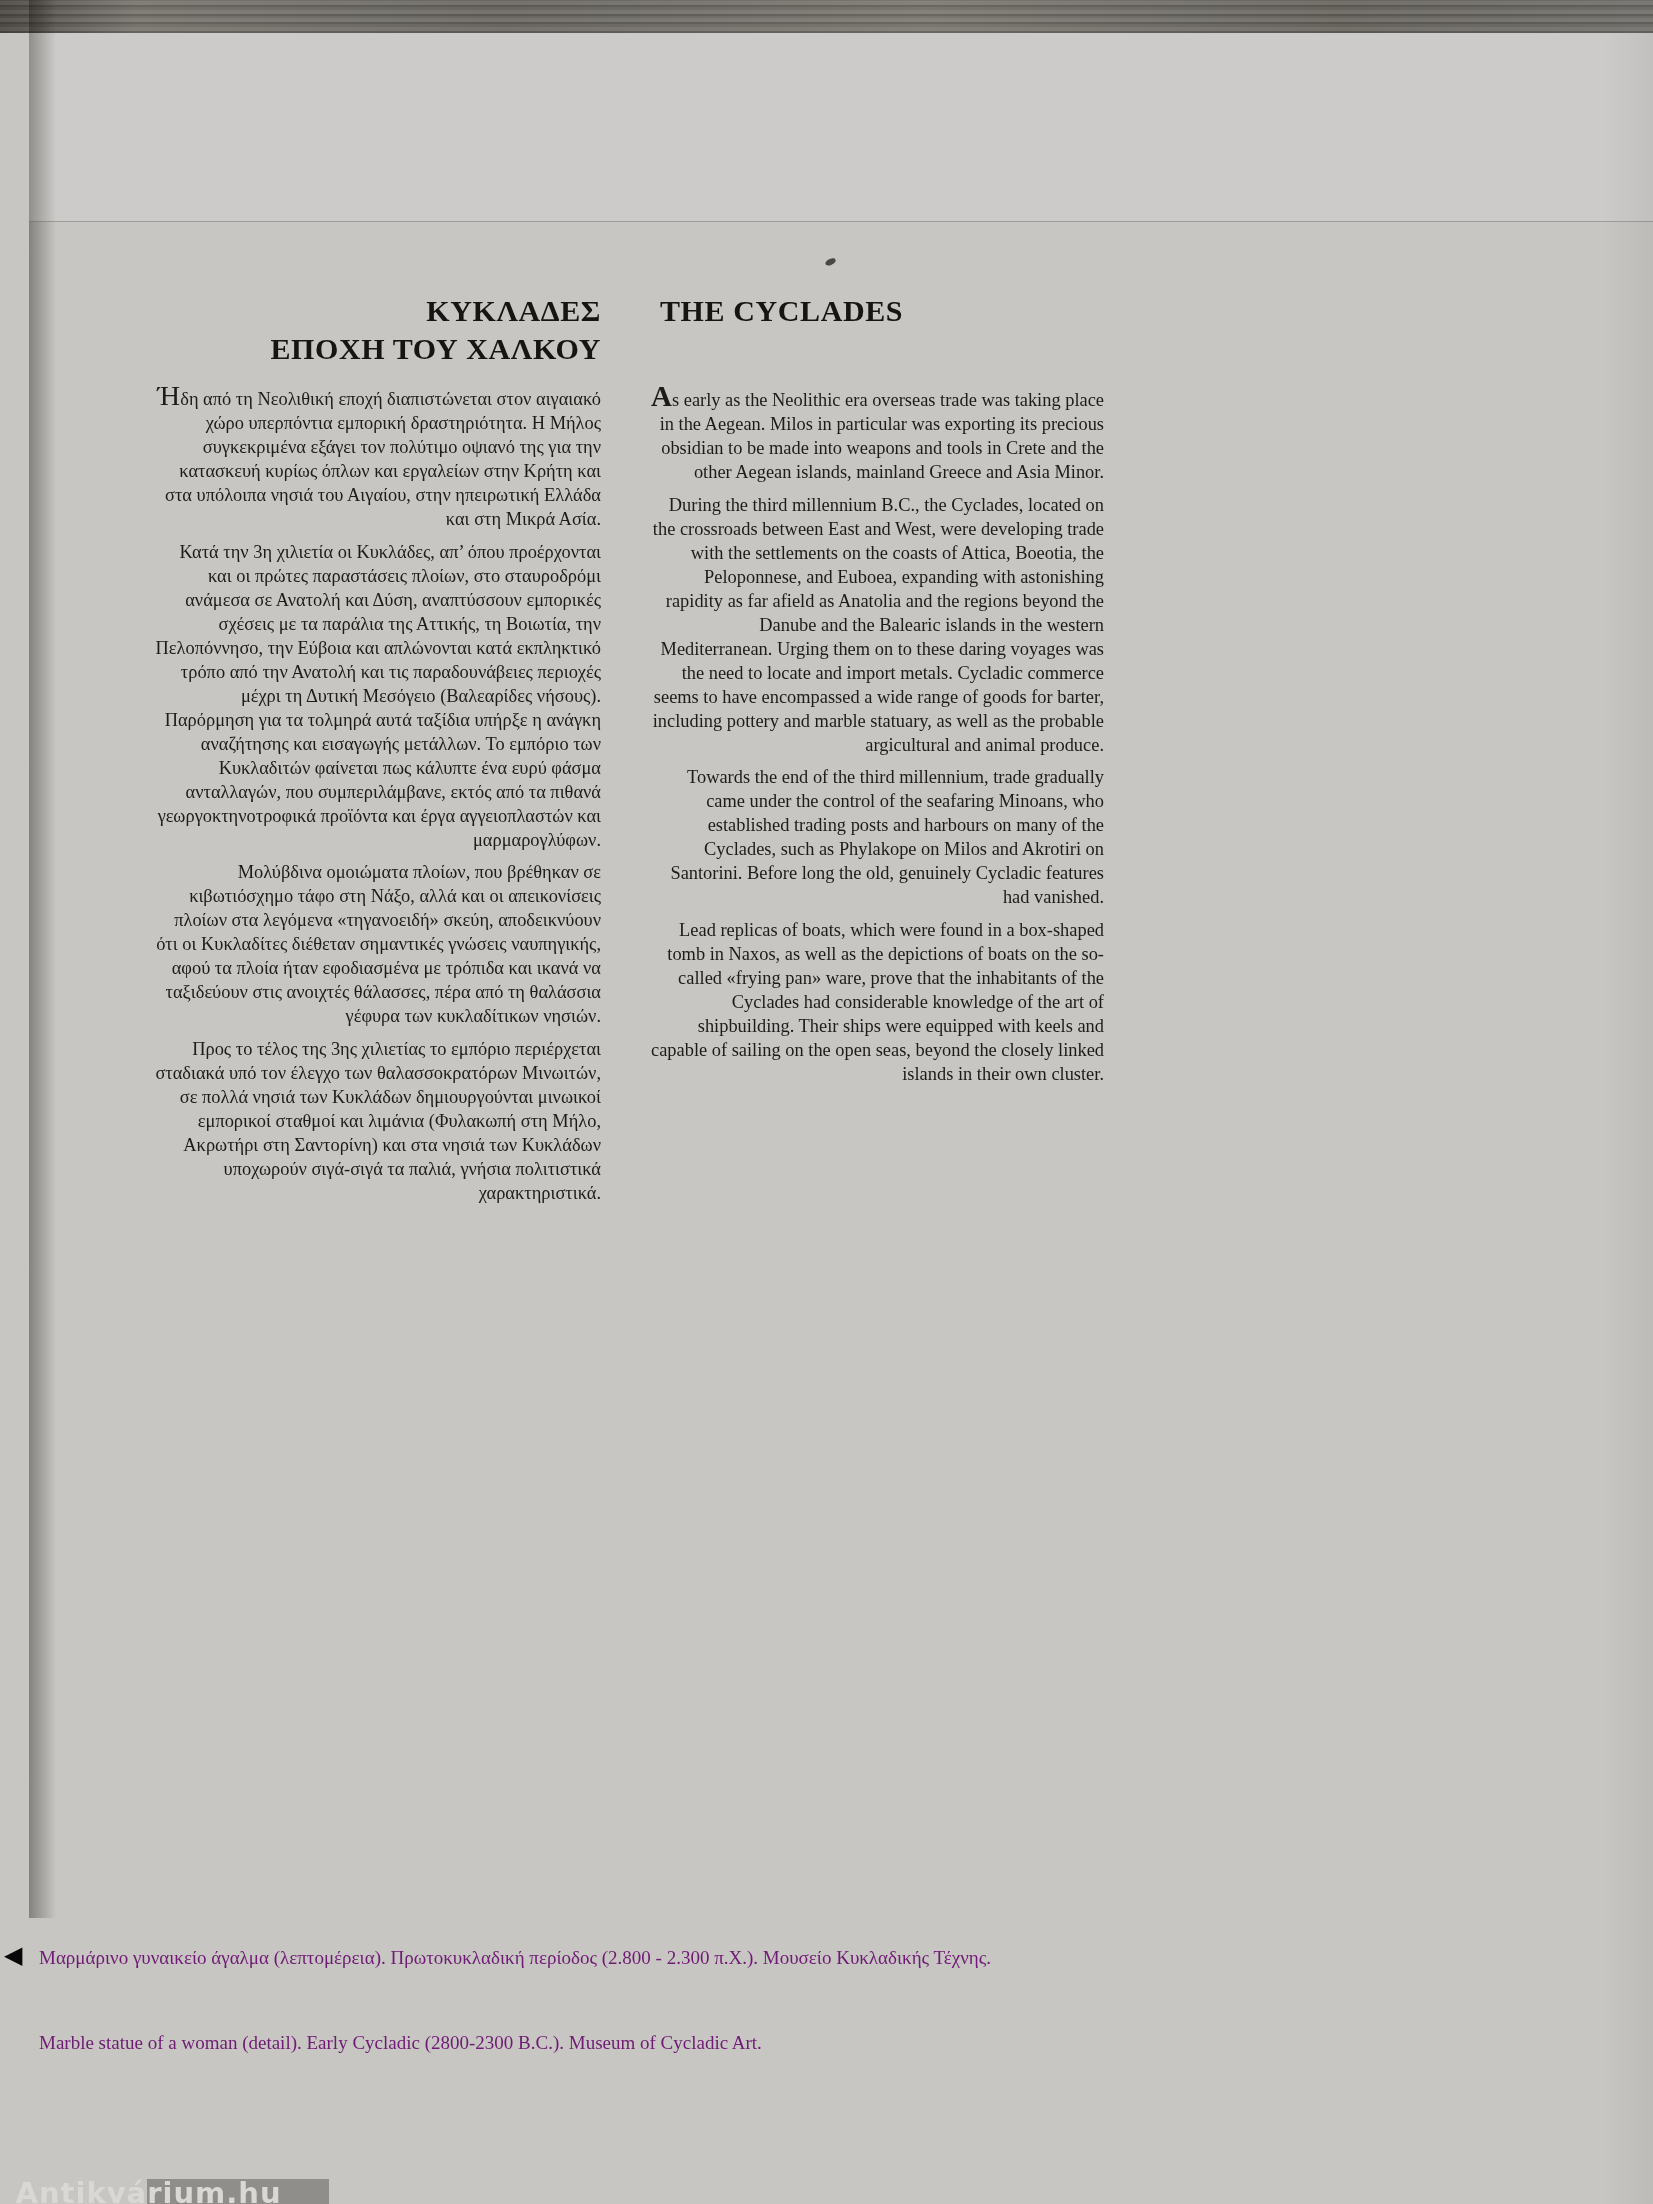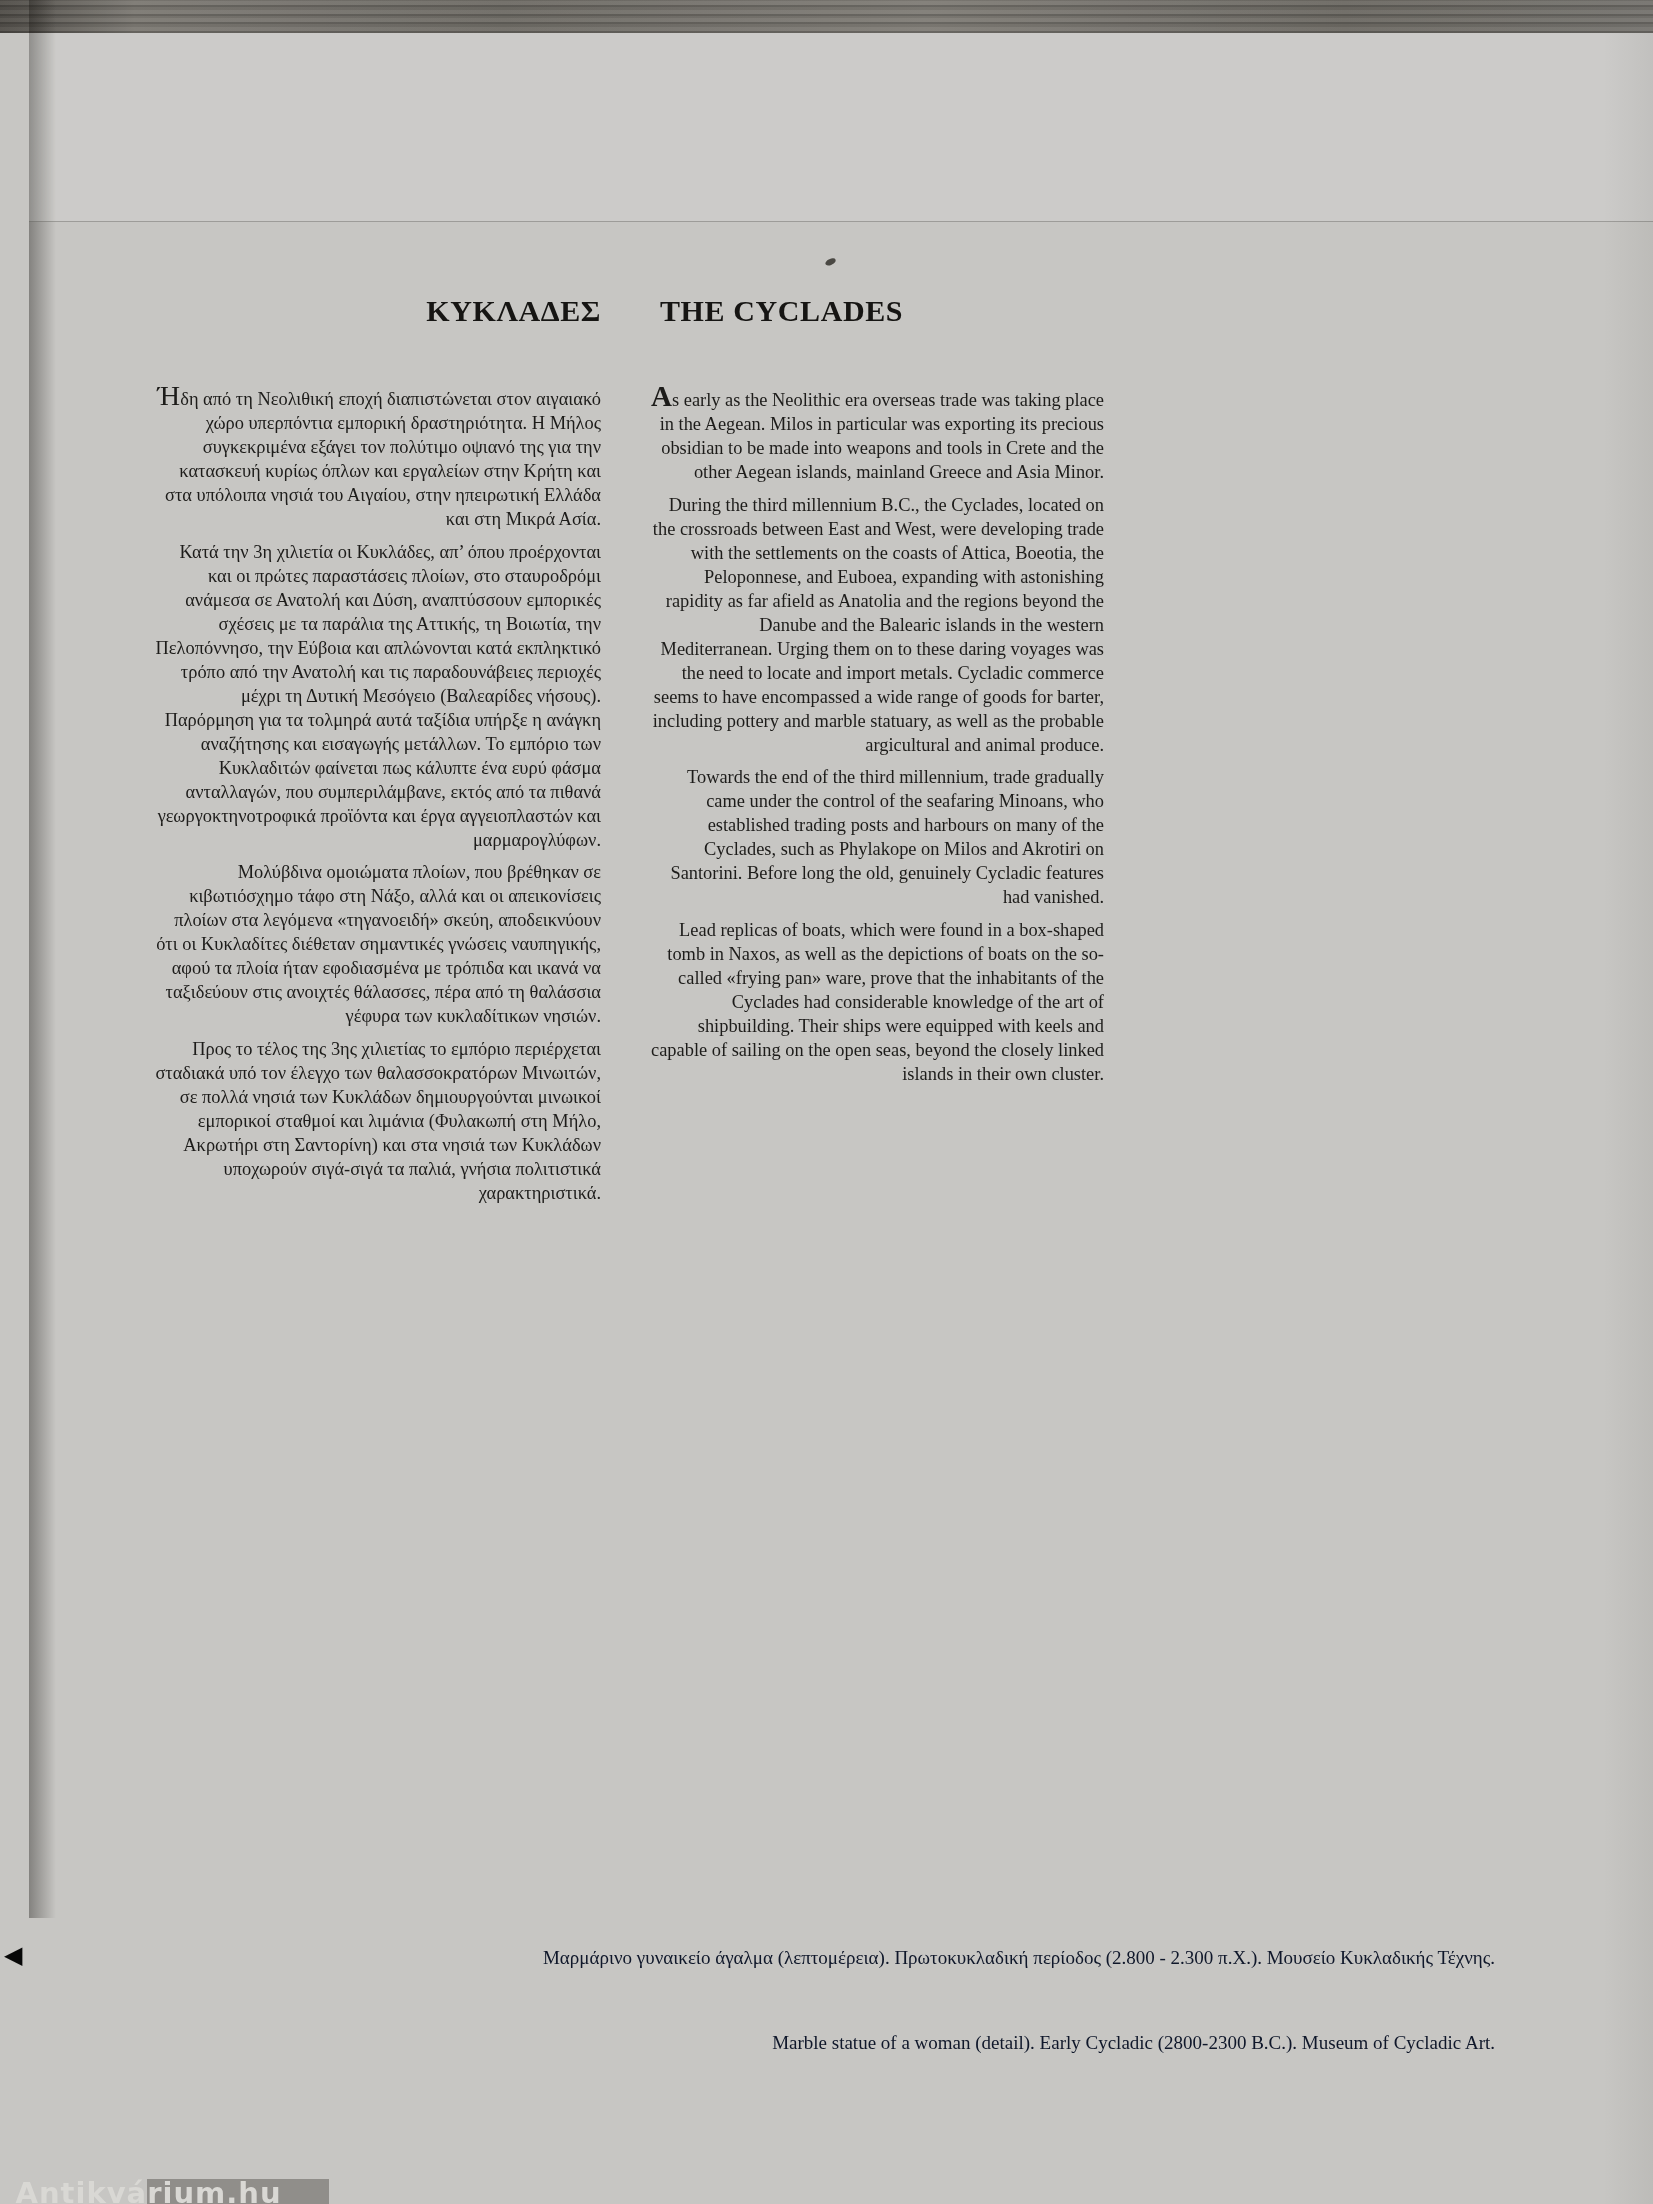--- a/index.html
+++ b/index.html
@@ -46,21 +46,21 @@
     color: #161513;
   }
   .greek-title { left: 155px; width: 446px; text-align: right; }
   .english-title { left: 648px; width: 466px; text-align: left; margin-left: 12px; }
   .body-col { position: absolute; top: 382px; font-size: 18.4px; line-height: 24px; }
   .greek-body { left: 153px; width: 448px; text-align: right; }
   .english-body { left: 648px; width: 456px; text-align: left; }
   .body-col p { margin: 0 0 8.7px 0; text-align: right; }
   .first-gr::first-letter { font-size: 28px; line-height: 1; }
   .first-en::first-letter { font-size: 29px; font-weight: bold; line-height: 1; }
-  .caption { position: absolute; left: 39px; width: 1456px; font-size: 19px; color: #0f172a; text-align: right; }
+  .caption { position: absolute; left: 39px; width: 1456px; font-size: 19px; color: #701a75; }
   .caption-gr { top: 1947px; }
   .caption-en { top: 2024px; margin-top: 8px; }
   .nav-arrow {
     position: absolute; left: 3.9px; top: 1941px; font-size: 24px; color: #070707;
     font-family: "DejaVu Sans", "Liberation Sans", sans-serif;
   }
   .watermark-chip { position: absolute; left: 147px; top: 2179px; width: 182px; height: 25px; background: #908e8a; }
   .watermark {
     position: absolute; left: 15.5px; top: 2176px;
     font-family: "DejaVu Sans", "Liberation Sans", sans-serif;
@@ -75,20 +75,21 @@
 
   <div class="top-strip"></div>
   <div class="left-band"></div>
   <div class="gutter-shadow"></div>
   <div class="upper-light"></div>
   <div class="right-vignette"></div>
   <div class="speck"></div>
 
   <div class="title greek-title">
     <div>ΚΥΚΛΑΔΕΣ</div>
+    <div>ΕΠΟΧΗ ΤΟΥ ΧΑΛΚΟΥ</div>
   </div>
 
   <div class="title english-title">
     <div>THE CYCLADES</div>
   </div>
 
   <div class="body-col greek-body">
     <p class="first-gr">Ήδη από τη Νεολιθική εποχή διαπιστώνεται στον αιγαιακό χώρο υπερπόντια εμπορική δραστηριότητα. Η Μήλος συγκεκριμένα εξάγει τον πολύτιμο οψιανό της για την κατασκευή κυρίως όπλων και εργαλείων στην Κρήτη και στα υπόλοιπα νησιά του Αιγαίου, στην ηπειρωτική Ελλάδα και στη Μικρά Ασία.</p>
     <p>Κατά την 3η χιλιετία οι Κυκλάδες, απ’ όπου προέρχονται και οι πρώτες παραστάσεις πλοίων, στο σταυροδρόμι ανάμεσα σε Ανατολή και Δύση, αναπτύσσουν εμπορικές σχέσεις με τα παράλια της Αττικής, τη Βοιωτία, την Πελοπόννησο, την Εύβοια και απλώνονται κατά εκπληκτικό τρόπο από την Ανατολή και τις παραδουνάβειες περιοχές μέχρι τη Δυτική Μεσόγειο (Βαλεαρίδες νήσους). Παρόρμηση για τα τολμηρά αυτά ταξίδια υπήρξε η ανάγκη αναζήτησης και εισαγωγής μετάλλων. Το εμπόριο των Κυκλαδιτών φαίνεται πως κάλυπτε ένα ευρύ φάσμα ανταλλαγών, που συμπεριλάμβανε, εκτός από τα πιθανά γεωργοκτηνοτροφικά προϊόντα και έργα αγγειοπλαστών και μαρμαρογλύφων.</p>
     <p>Μολύβδινα ομοιώματα πλοίων, που βρέθηκαν σε κιβωτιόσχημο τάφο στη Νάξο, αλλά και οι απεικονίσεις πλοίων στα λεγόμενα «τηγανοειδή» σκεύη, αποδεικνύουν ότι οι Κυκλαδίτες διέθεταν σημαντικές γνώσεις ναυπηγικής, αφού τα πλοία ήταν εφοδιασμένα με τρόπιδα και ικανά να ταξιδεύουν στις ανοιχτές θάλασσες, πέρα από τη θαλάσσια γέφυρα των κυκλαδίτικων νησιών.</p>

